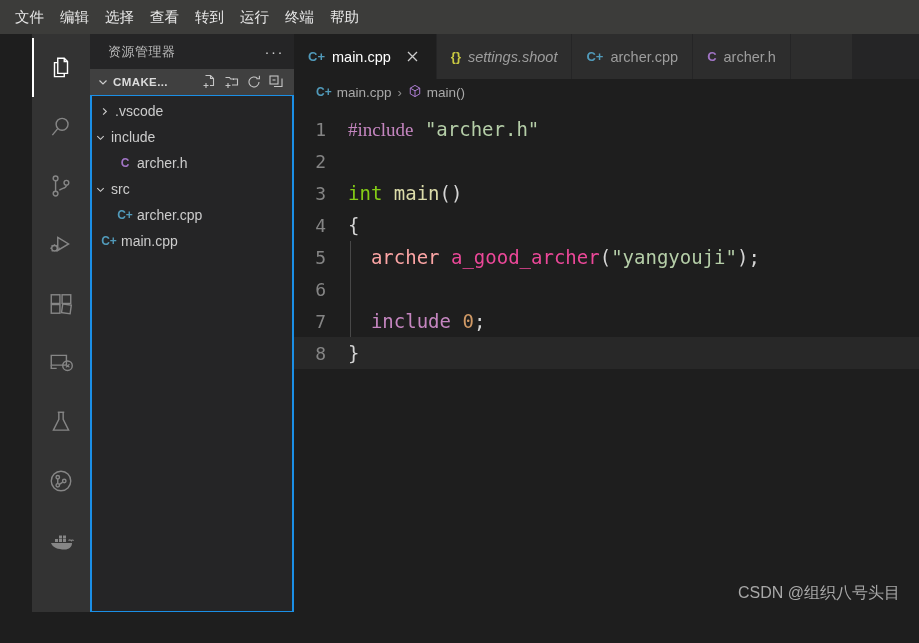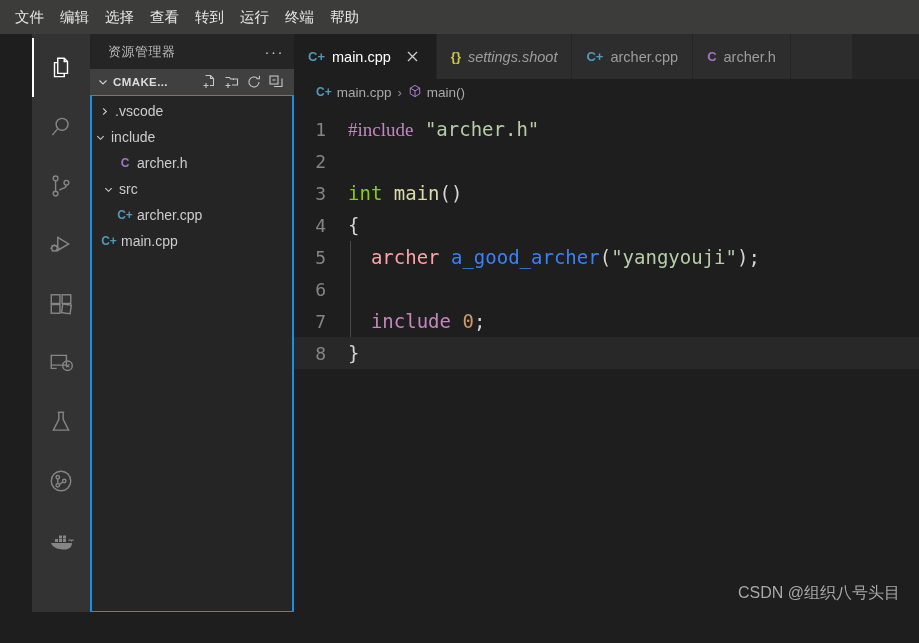--- a/index.html
+++ b/index.html
@@ -171,21 +171,21 @@
   .code-text { white-space: pre; }
   .indent-guide {
     position: absolute; left: 56px; width: 1px;
     background: #484848;
   }
   .t-pre   { color: #c586c0; font-family: Liberation Serif, serif; }
   .t-str   { color: #b5cea8; }
   .t-key   { color: #84cc16; }
   .t-fn    { color: #dcdcaa; }
   .t-type  { color: #fca5a5; }
-  .t-var   { color: #3b82f6; }
+  .t-var   { color: #ec4899; }
   .t-punct { color: #d4d4d4; }
   .t-num   { color: #d19a66; }
   .t-method{ color: #6fb3d2; }
   .t-kw2   { color: #c586c0; }
 
   
   .watermark {
     position: absolute; right: 19px; bottom: 8px;
     font-size: 16px; color: #a8a8a8;
     font-family: "Liberation Sans", "DejaVu Sans", sans-serif;
@@ -376,21 +376,21 @@
               </svg>
           </span>
           <span class="tree-label">include</span>
         </div>
 
         <div class="tree-row" style="padding-left:24px;">
           <span class="tree-icon ic-h">C</span>
           <span class="tree-label">archer.h</span>
         </div>
 
-        <div class="tree-row" style="padding-left:8px;">
+        <div class="tree-row" style="">
           <span class="tree-twisty">
             <svg width="11" height="11" viewBox="0 0 12 12" fill="none" stroke="currentColor" stroke-width="1.2">
                 <path d="M2.5 4.5L6 8l3.5-3.5"></path>
               </svg>
           </span>
           <span class="tree-label">src</span>
         </div>
 
         <div class="tree-row" style="padding-left:24px;">
           <span class="tree-icon ic-cpp">C+</span>

